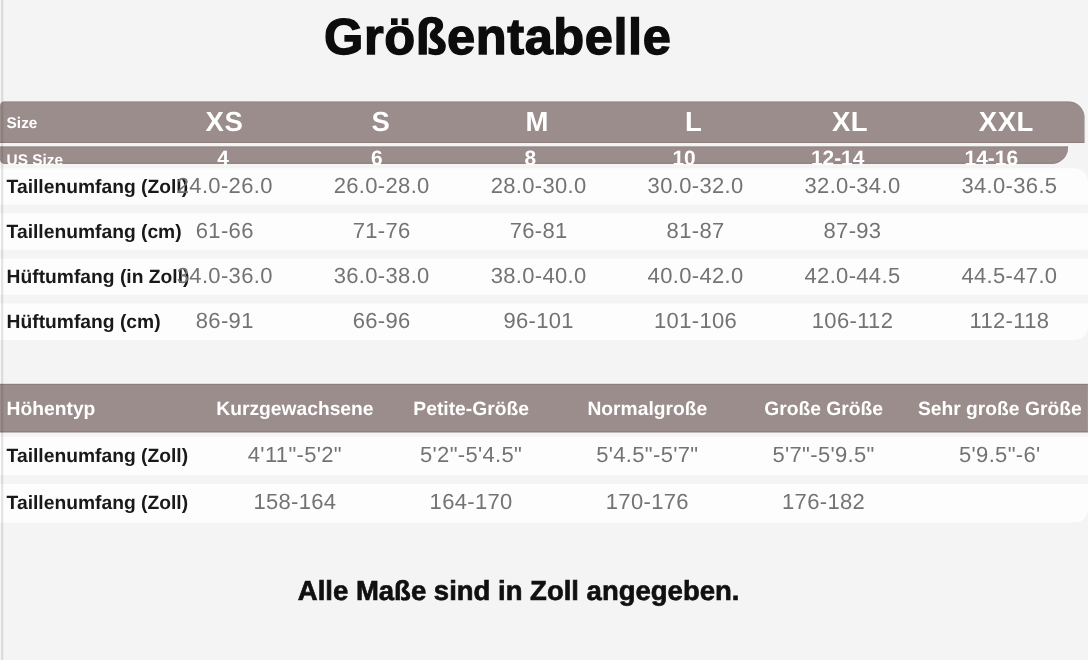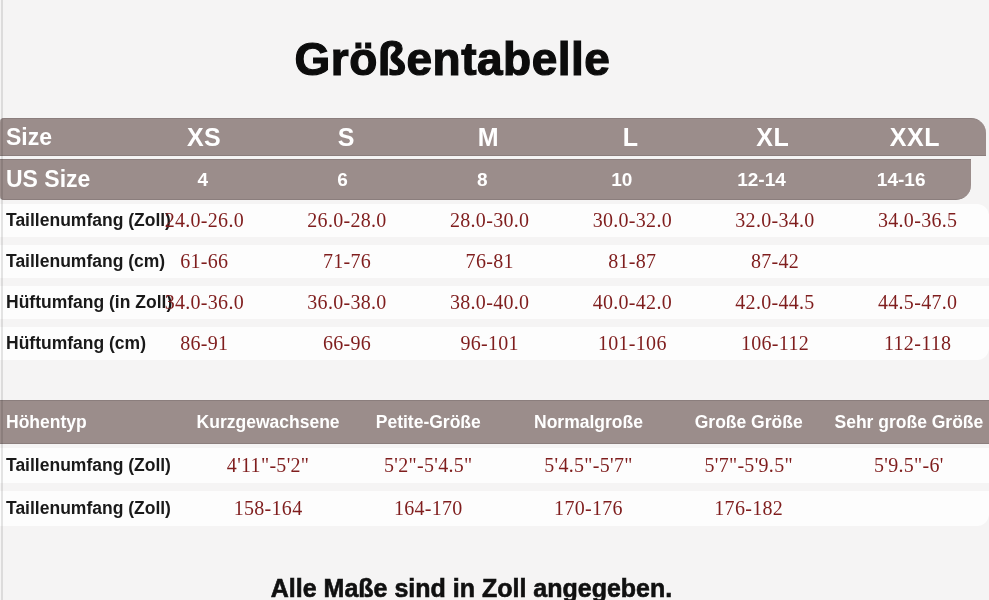--- a/index.html
+++ b/index.html
@@ -8,48 +8,48 @@
     position:relative;
     background:#f5f4f4;
     font-family:"Liberation Sans", sans-serif;
     overflow:hidden;
   }
   .left-edge {
     position:absolute; left:1px; top:0; width:2px; height:600px;
     background:rgba(0,0,0,0.10);
   }
   
-  .title-wrap { padding-top:26px; padding-right:84px; text-align:center; }
+  .title-wrap { padding-right:84px; text-align:center; }
   .title {
     font-size:46px; font-weight:700; color:#0c0c0c;
     -webkit-text-stroke:1.2px #0c0c0c; letter-spacing:0.5px; line-height:66px;
   }
   
   .t1 { display:grid; grid-template-columns:133px repeat(6,1fr); align-items:stretch; }
   .t2 { display:grid; grid-template-columns:188px repeat(5,1fr); align-items:stretch; }
   .band {
     background:#9b8d8b; border-top:1px solid #8b7e7d; border-bottom:1px solid #8b7e7d;
     color:#ffffff;
   }
   .band .lbl { color:#ffffff; }
   .cell { display:flex; align-items:center; justify-content:center; }
   .lbl  {
     display:flex; align-items:center; justify-content:flex-start;
     padding-left:6px; white-space:nowrap; overflow:visible;
     font-weight:700; font-size:17.5px; color:#191919;
   }
-  .val  { font-size:20px; color:#7f1d1d; letter-spacing:0.3px;font-family:Liberation Serif, serif; }
+  .val  { font-size:20px; color:#737373; letter-spacing:0.3px; }
   .hv-big   { font-weight:700; font-size:25px; letter-spacing:0.5px; }
   .hv-small { font-weight:700; font-size:19px; }
-  .hv-name  { font-weight:700; font-size:23px; }
+  .hv-name  { font-weight:700; font-size:14px; }
   .hv-type  { font-weight:700; font-size:17.5px; }
   
   .hrow1 { height:38px; margin-top:26px; margin-right:3px; border-radius:4px 15px 0 0; }
   .hgap  { height:3px; }
-  .hrow2 { height:41px; margin-right:18px; border-radius:0 0 15px 4px; }
+  .hrow2 { height:16px; margin-right:18px; border-radius:0 0 15px 4px; }
   
   .rows  { margin-top:4px; background:transparent; }
   .drow  { height:33px; background:#fdfdfd; margin-bottom:8px; }
   .drow:last-child { margin-bottom:0; }
   .rows .drow:first-child { border-radius:0 12px 0 0; }
   .rows-t1-last { border-radius:0 0 12px 0; }
   
   .hrow3 { height:44px; margin-top:40px; }
   .rows2 { margin-top:4px; }
   .drow2 { height:35px; background:#fdfdfd; margin-bottom:8px; }
@@ -103,21 +103,21 @@
       <div class="cell val">32.0-34.0</div>
       <div class="cell val">34.0-36.5</div>
     </div>
 
     <div class="t1 drow">
       <div class="lbl">Taillenumfang (cm)</div>
       <div class="cell val">61-66</div>
       <div class="cell val">71-76</div>
       <div class="cell val">76-81</div>
       <div class="cell val">81-87</div>
-      <div class="cell val">87-42</div>
+      <div class="cell val">87-93</div>
     </div>
 
     <div class="t1 drow">
       <div class="lbl">Hüftumfang (in Zoll)</div>
       <div class="cell val">34.0-36.0</div>
       <div class="cell val">36.0-38.0</div>
       <div class="cell val">38.0-40.0</div>
       <div class="cell val">40.0-42.0</div>
       <div class="cell val">42.0-44.5</div>
       <div class="cell val">44.5-47.0</div>

